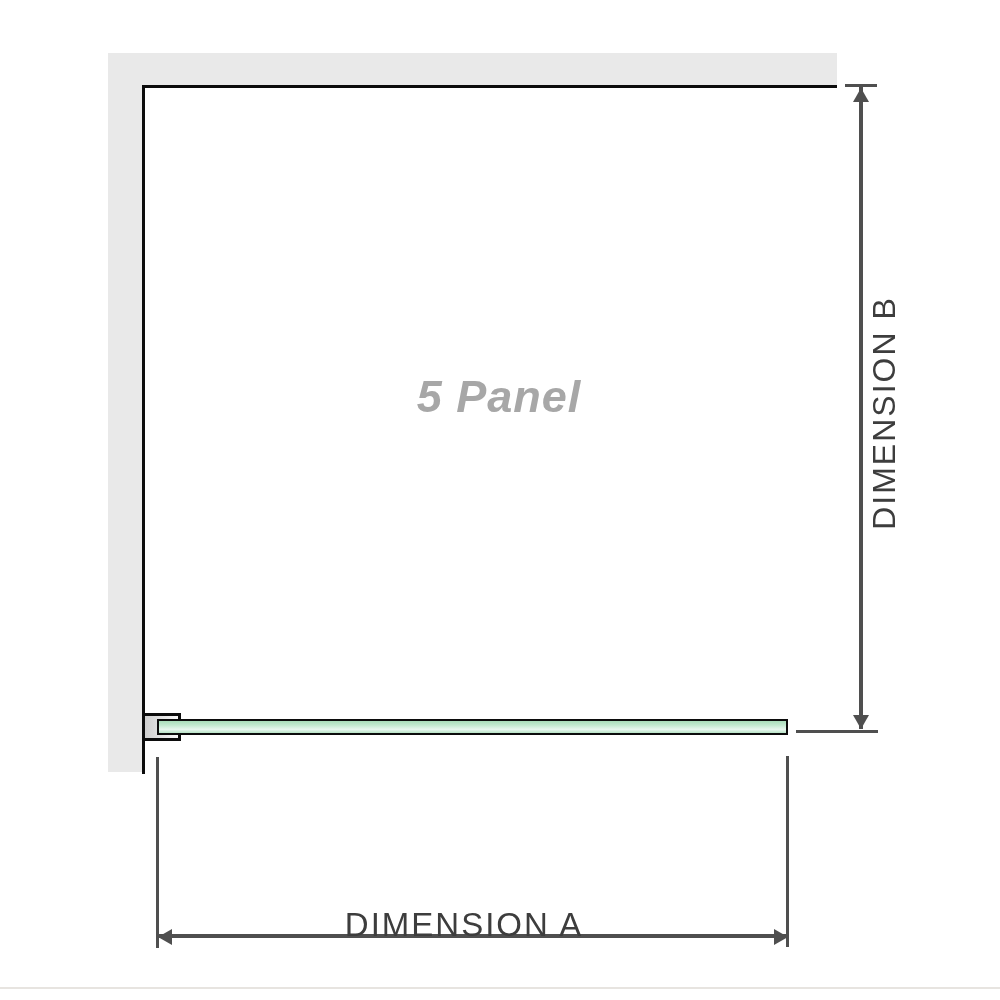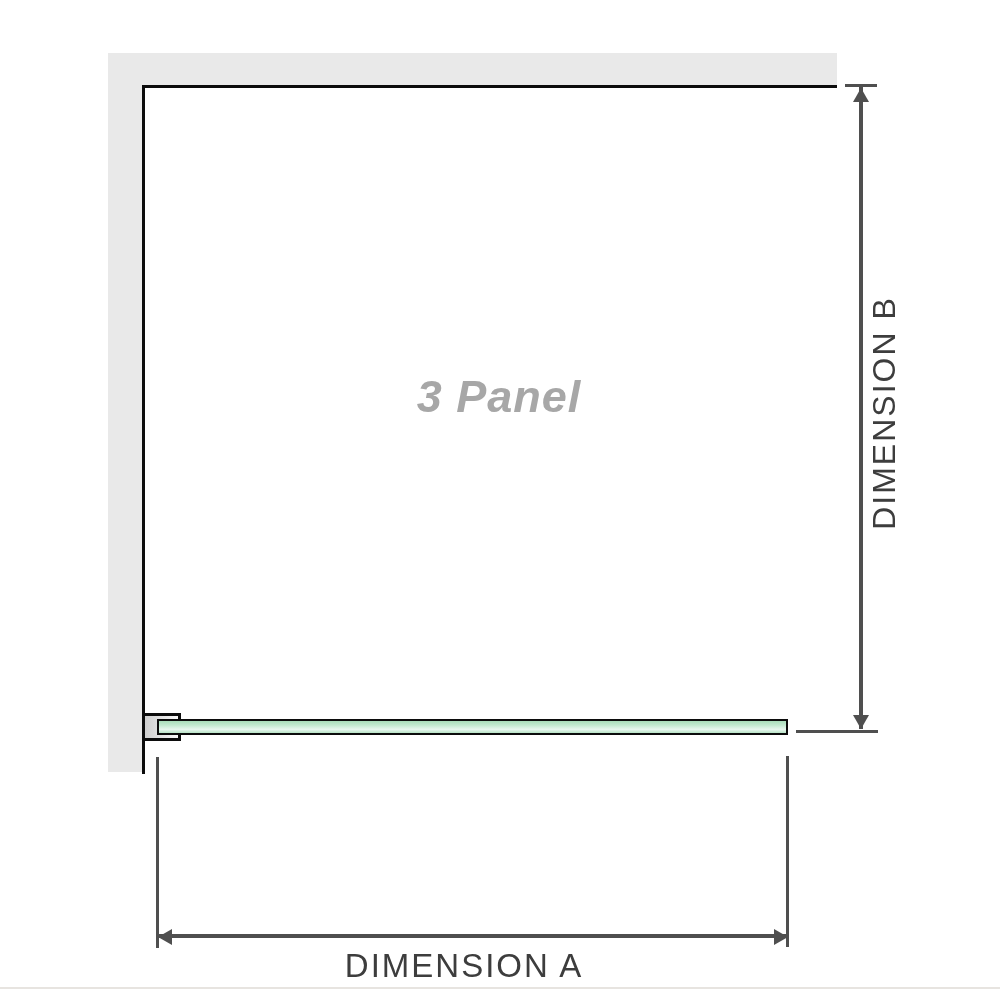--- a/index.html
+++ b/index.html
@@ -126,21 +126,21 @@
     border-bottom: 8px solid transparent;
     border-right: 14px solid var(--dimension-line, #4f4f4f);
   }
   .dima-arrow-right {
     left: 774px; top: 929px; width: 0; height: 0;
     border-top: 8px solid transparent;
     border-bottom: 8px solid transparent;
     border-left: 14px solid var(--dimension-line, #4f4f4f);
   }
   .dima-label {
-    left: 464px; top: 966px;
+    left: 464px; top: 925px;
     transform: translate(-50%, -50%);
     font-size: 33px;
     letter-spacing: 2px;
     color: var(--dimension-text, #3d3d3d);
     white-space: nowrap;
   }
 
   
   .baseline {
     left: 0; top: 987px; width: 1000px; height: 2px;
@@ -151,21 +151,21 @@
 <body>
 
 <div class="canvas">
 
   <div class="abs wall-top"></div>
   <div class="abs wall-left"></div>
 
   <div class="abs outline-top"></div>
   <div class="abs outline-left"></div>
 
-  <div class="abs panel-label">3 Panel</div>
+  <div class="abs panel-label">5 Panel</div>
 
   <div class="abs bracket"></div>
 
   <div class="abs glass"></div>
 
   <div class="abs dimb-tick-top"></div>
   <div class="abs dimb-tick-bottom"></div>
   <div class="abs dimb-line"></div>
   <div class="abs dimb-arrow-up"></div>
   <div class="abs dimb-arrow-down"></div>

